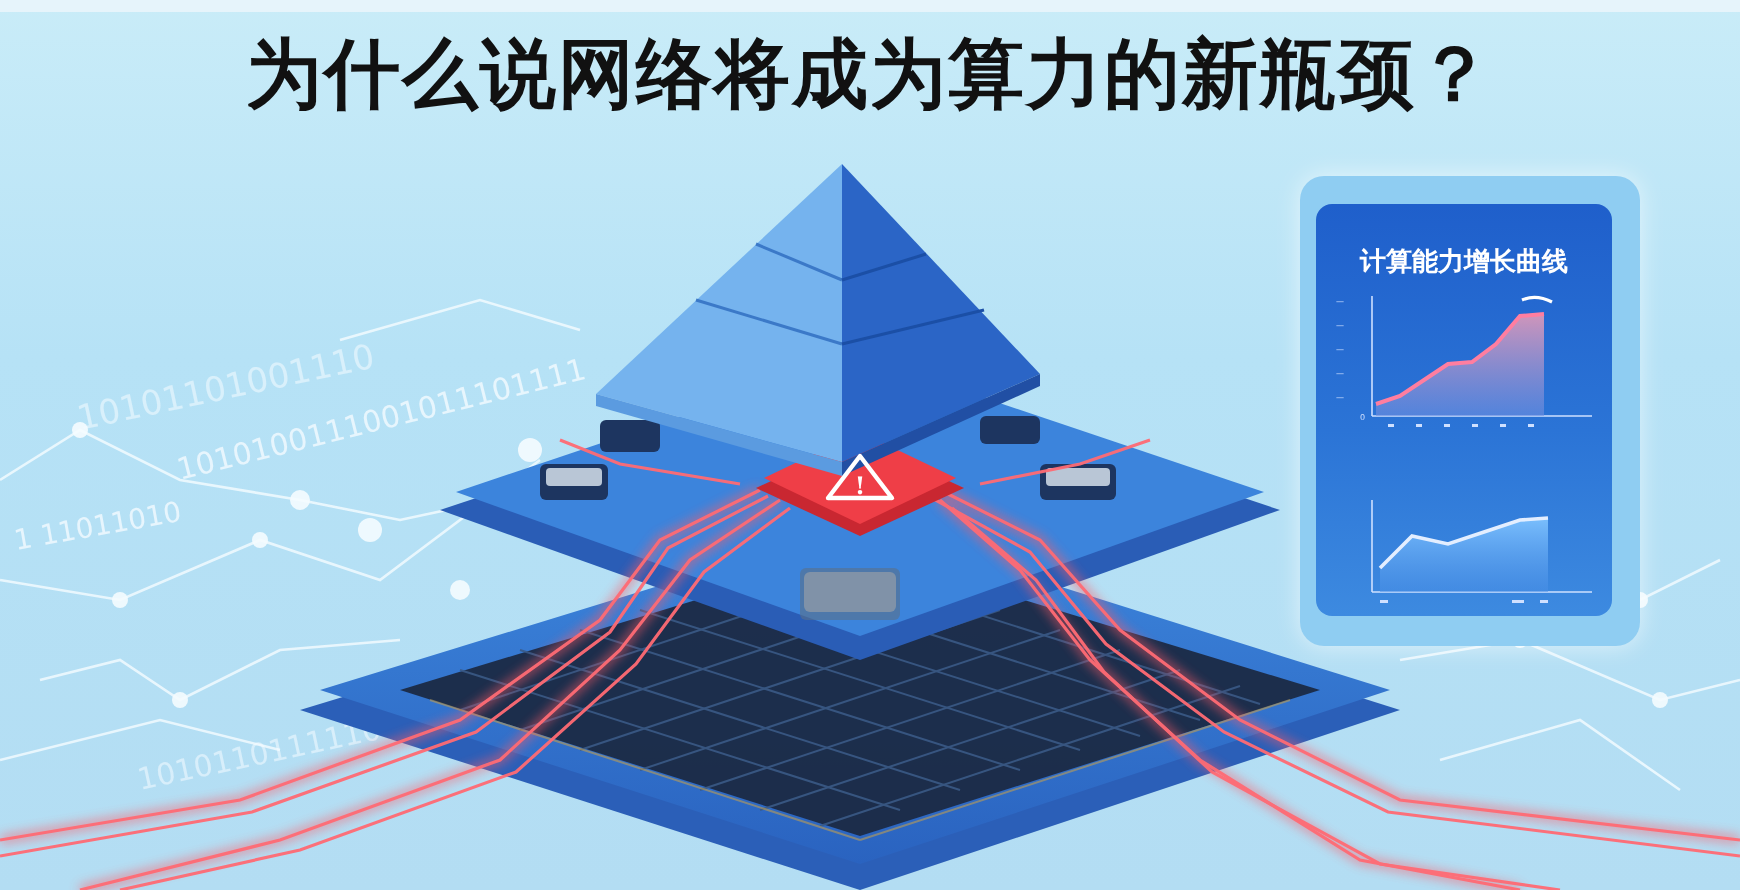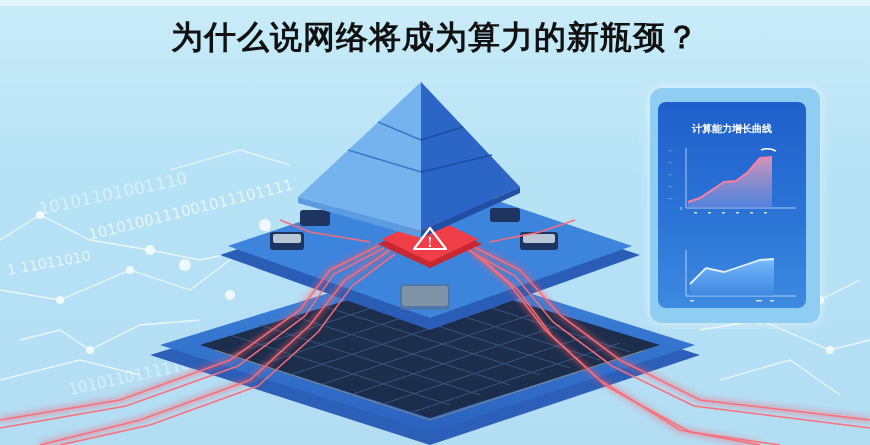--- a/index.html
+++ b/index.html
@@ -1,27 +1,27 @@
 <!DOCTYPE html>
 <html><head>
 <meta charset="utf-8">
 <style>
   html,body{margin:0;padding:0;}
   body{width:870px;height:445px;overflow:hidden;position:relative;
     background:linear-gradient(180deg,#c9ecf8 0%,#b6e2f6 40%,#b3ddf3 100%);
     font-family:"DejaVu Sans",sans-serif;}
   .topbar{position:absolute;left:0;top:0;width:870px;height:6px;background:#e6f4fb;}
   .title{position:absolute;left:0;top:6px;width:870px;text-align:center;
-    font-size:32px;font-weight:bold;color:#111;letter-spacing:1px;line-height:62px;}
+    font-size:38px;font-weight:bold;color:#111;letter-spacing:1px;line-height:62px;}
   .bg-svg{position:absolute;left:0;top:0;}
   .panel{position:absolute;left:650px;top:88px;width:170px;height:235px;
     background:#8fcdf2;border-radius:12px;box-shadow:0 0 12px rgba(255,255,255,.6);}
   .card{position:absolute;left:8px;top:14px;width:148px;height:206px;
     background:linear-gradient(180deg,#1f5fcb 0%,#2b74d6 55%,#3d8ae0 100%);border-radius:8px;}
-  .card-title{position:absolute;width:100%;text-align:center;color:#fff;font-weight:bold;font-size:10px;}
+  .card-title{position:absolute;width:100%;text-align:center;color:#fff;font-weight:bold;font-size:13px;}
   .chart-svg{position:absolute;}
   .alert{position:absolute;}
 </style>
 </head>
 <body>
 
 <div class="topbar"></div>
 
 <svg class="bg-svg" width="870" height="445">
   <defs>

